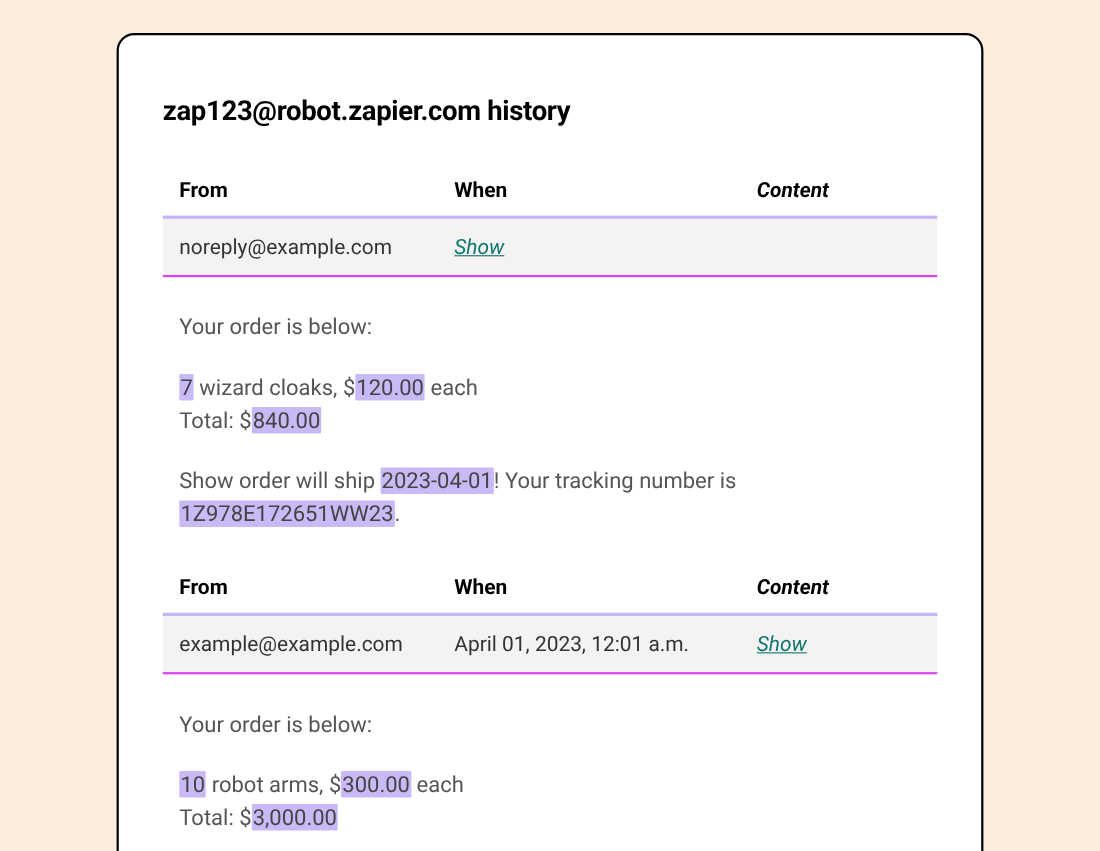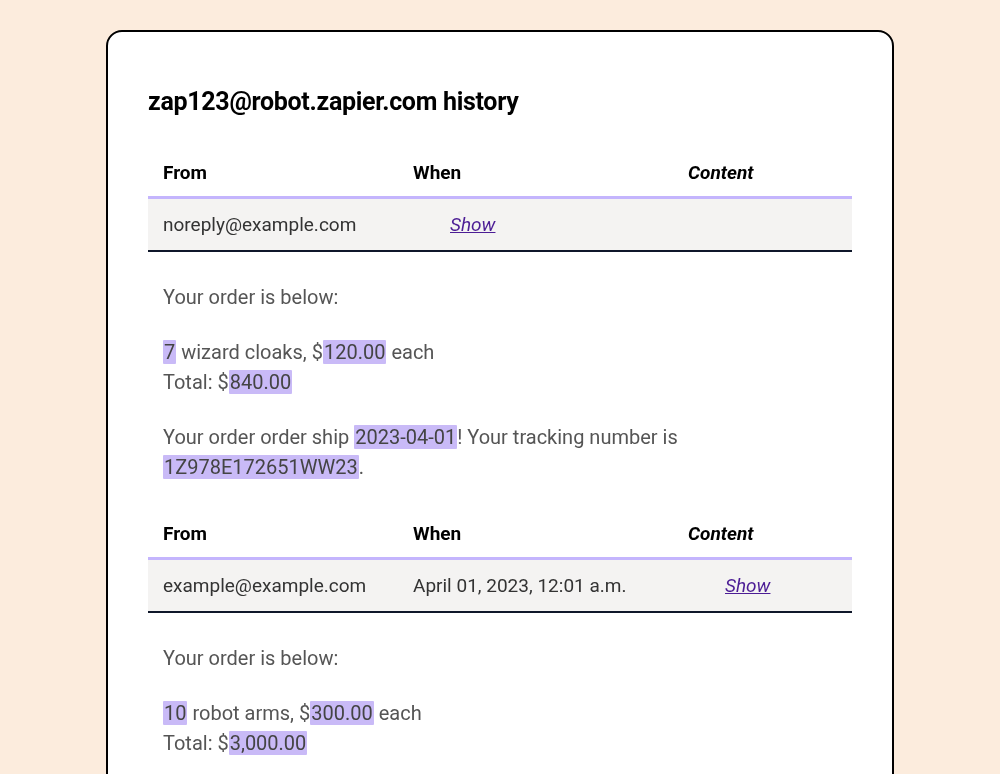--- a/index.html
+++ b/index.html
@@ -48,37 +48,36 @@
       color: #000000;
     }
 
     .col-from { flex: 0 0 250px; }
     .col-when { flex: 0 0 275px; }
     .col-content { flex: 1; font-style: italic; }
 
     .data-row {
       display: flex;
       background: #f4f3f2;
-      border-bottom: 2px solid #0f172a;
+      border-bottom: 2px solid #d946ef;
       padding: 14px 15px;
       align-items: center;
     }
 
     .td {
       font-size: 19px;
       font-weight: 400;
       color: #333333;
     }
 
     .show-link {
-      color: #4c1d95;
+      color: #0f766e;
       text-decoration: underline;
       cursor: pointer;
       font-size: 19px;
-      margin-left: 37px;
     }
 
     .body-block {
       padding: 30px 15px 40px 15px;
       font-size: 20px;
       line-height: 1.5;
       color: #555555;
     }
 
     .body-p {
@@ -115,21 +114,21 @@
       <a class="show-link">Show</a>
     </div>
   </div>
 
   <div class="body-block">
     <p class="body-p">Your order is below:</p>
     <div class="body-spacer"></div>
     <p class="body-p"><span class="hl">7</span><span> wizard cloaks, $</span><span class="hl">120.00</span><span> each</span></p>
     <p class="body-p"><span>Total: $</span><span class="hl">840.00</span></p>
     <div class="body-spacer"></div>
-    <p class="body-p"><span>Your order order ship </span><span class="hl">2023-04-01</span><span>! Your tracking number is </span><span class="hl">1Z978E172651WW23</span><span>.</span></p>
+    <p class="body-p"><span>Show order will ship </span><span class="hl">2023-04-01</span><span>! Your tracking number is </span><span class="hl">1Z978E172651WW23</span><span>.</span></p>
   </div>
 
   <div class="thead-row">
     <div class="th col-from">From</div>
     <div class="th col-when">When</div>
     <div class="th col-content">Content</div>
   </div>
 
   <div class="data-row">
     <div class="td col-from">example@example.com</div>

